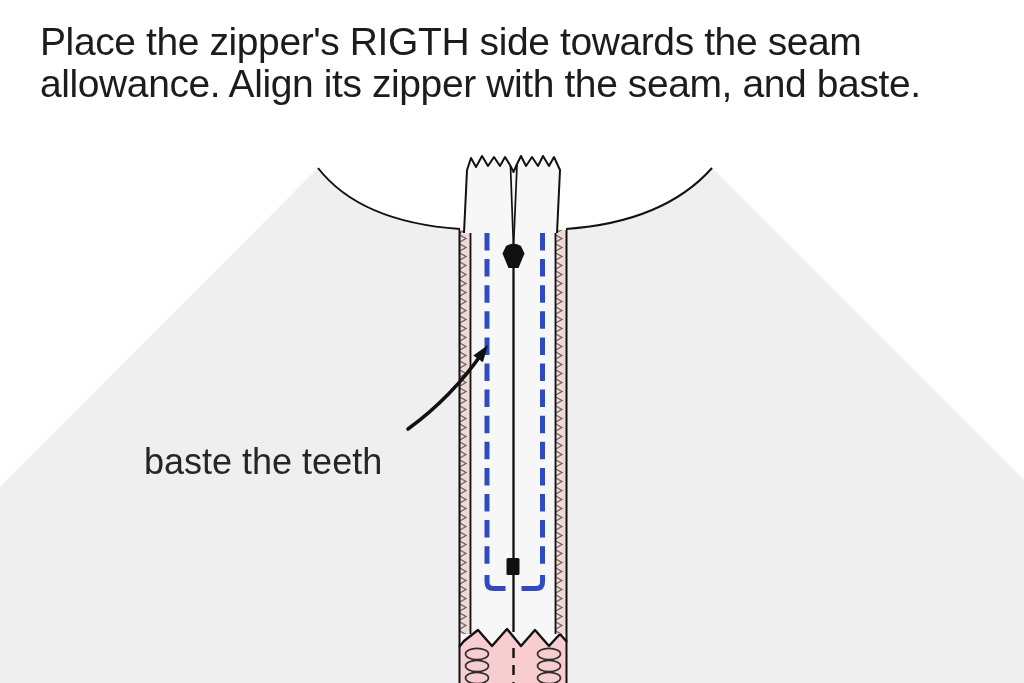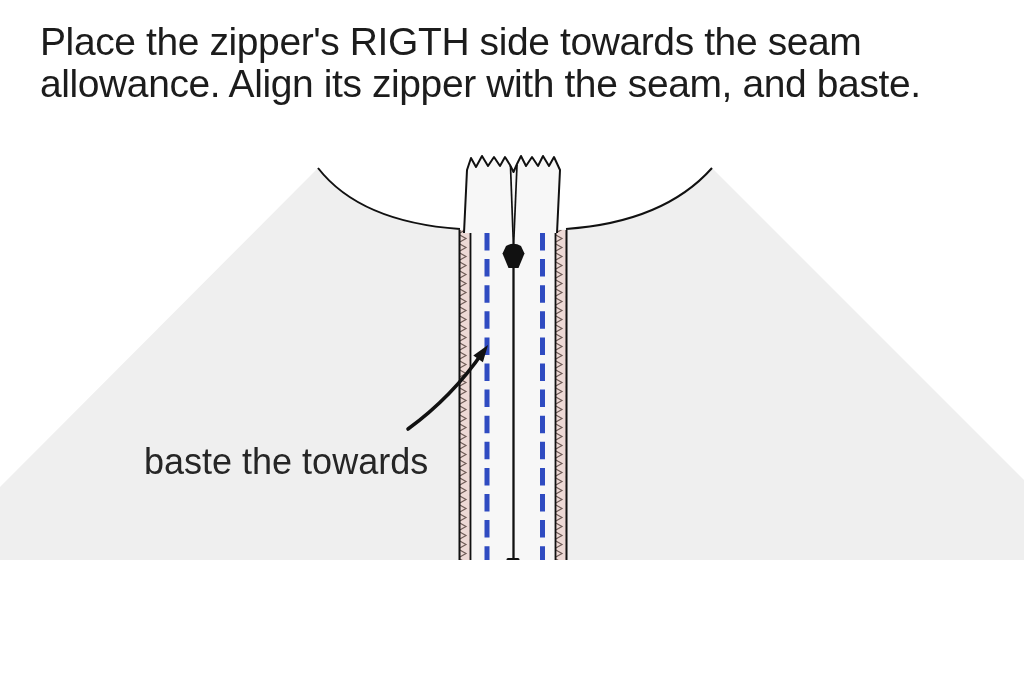--- a/index.html
+++ b/index.html
@@ -1,19 +1,19 @@
 <!DOCTYPE html>
 <html><head>
 <meta charset="utf-8">
 <style>
   html,body{margin:0;padding:0;}
   body{background:#ffffff;}
   #stage{
     position:relative;
-    width:1024px;height:560px;
+    width:1024px;height:683px;
     overflow:hidden;
     background:#ffffff;
     font-family:"Liberation Sans", sans-serif;
   }
   #diagram-svg{position:absolute;left:0;top:0;width:1024px;height:683px;}
   .title{
     position:absolute;left:40px;top:21px;
     color:#1c1c1c;
     font-size:39px;line-height:42px;
     letter-spacing:-0.4px;
@@ -102,15 +102,15 @@
       <path d="M408,429 Q452,397 483,352" fill="none" stroke="#111" stroke-width="3.6" stroke-linecap="round"></path>
       <path d="M488,345 L482.9,362.3 L473.3,355.5 Z" fill="#111"></path>
     </g>
   </svg>
 
   <div class="title">
     <span>Place the zipper's RIGTH side towards the seam</span>
     <span>allowance. Align its zipper with the seam, and baste.</span>
   </div>
 
-  <div class="callout-label">baste the towards</div>
+  <div class="callout-label">baste the teeth</div>
 
 </div>
 
 </body></html>

